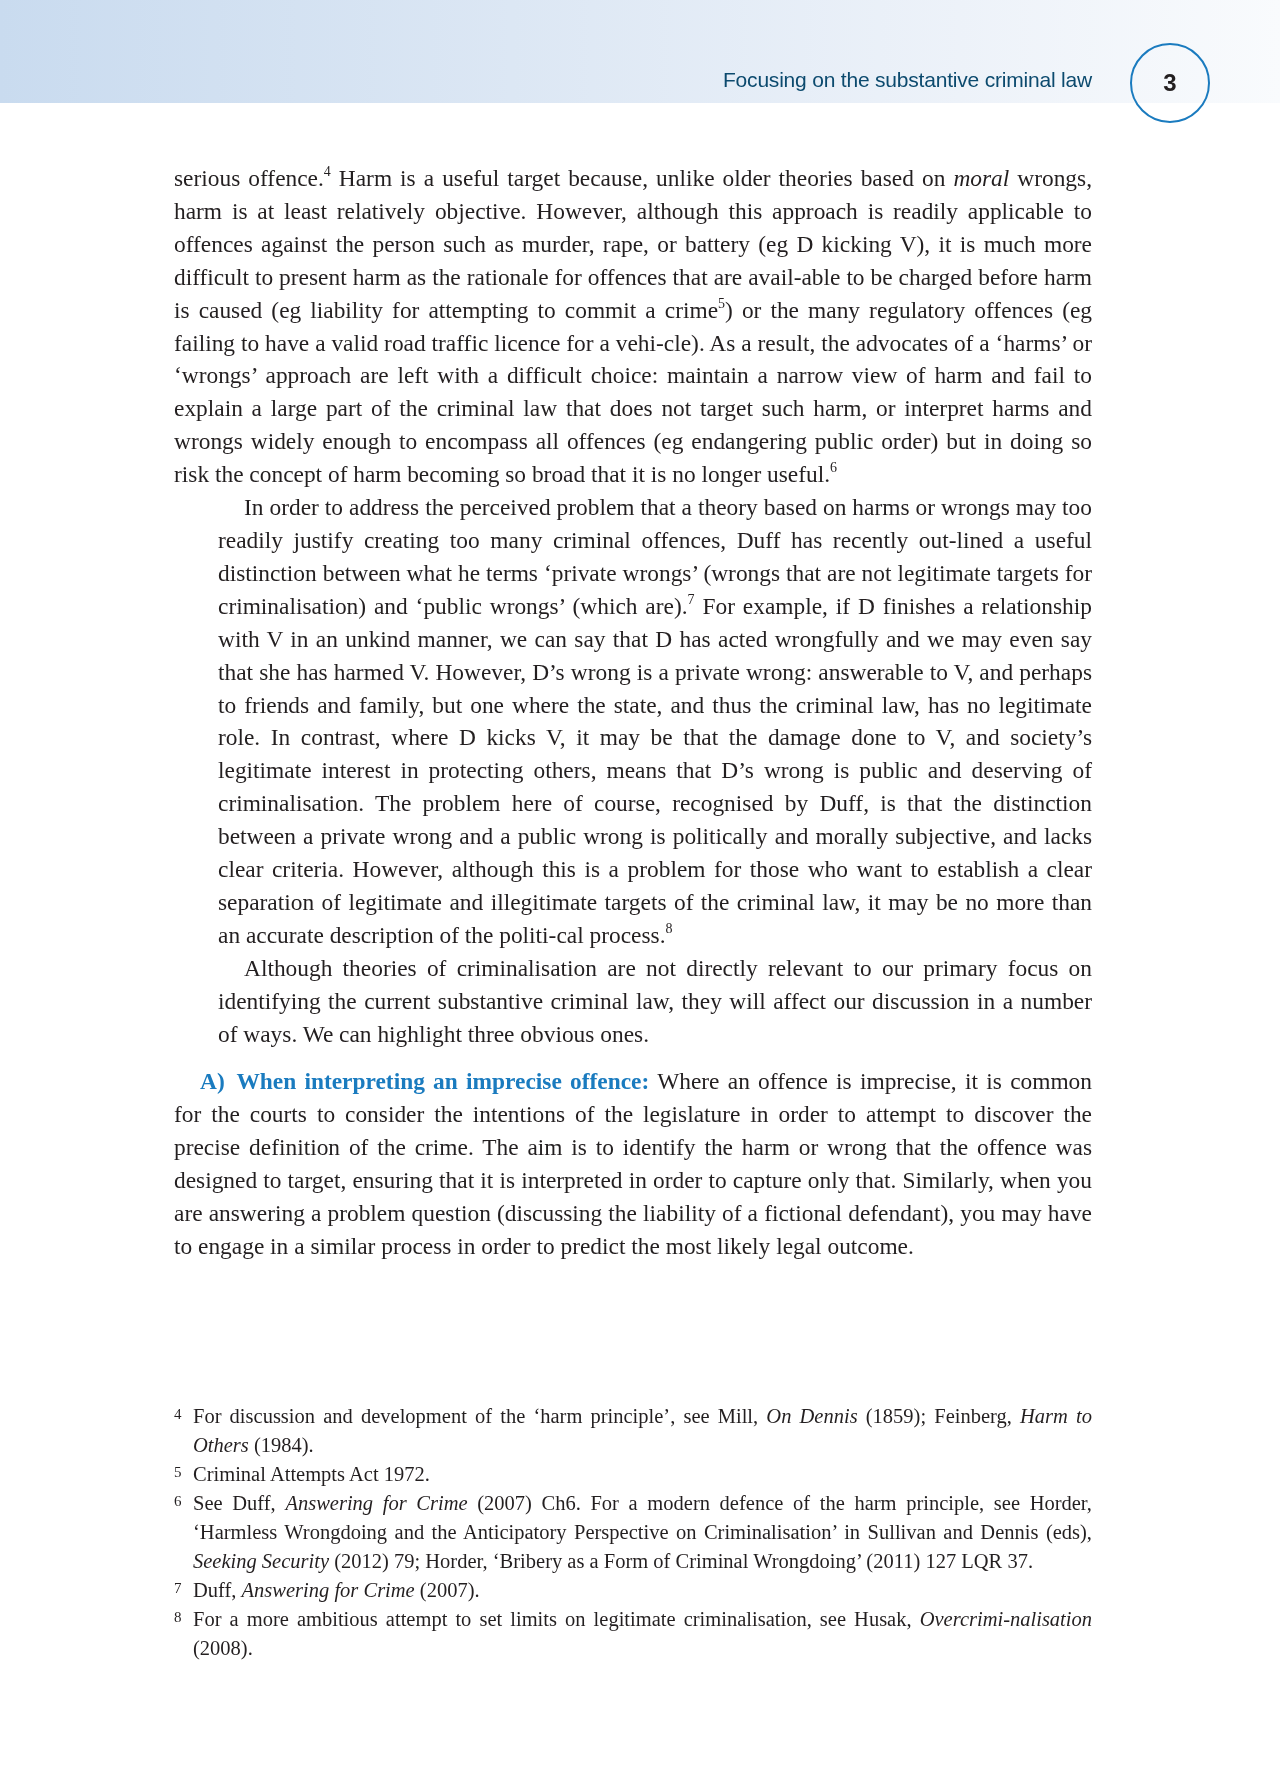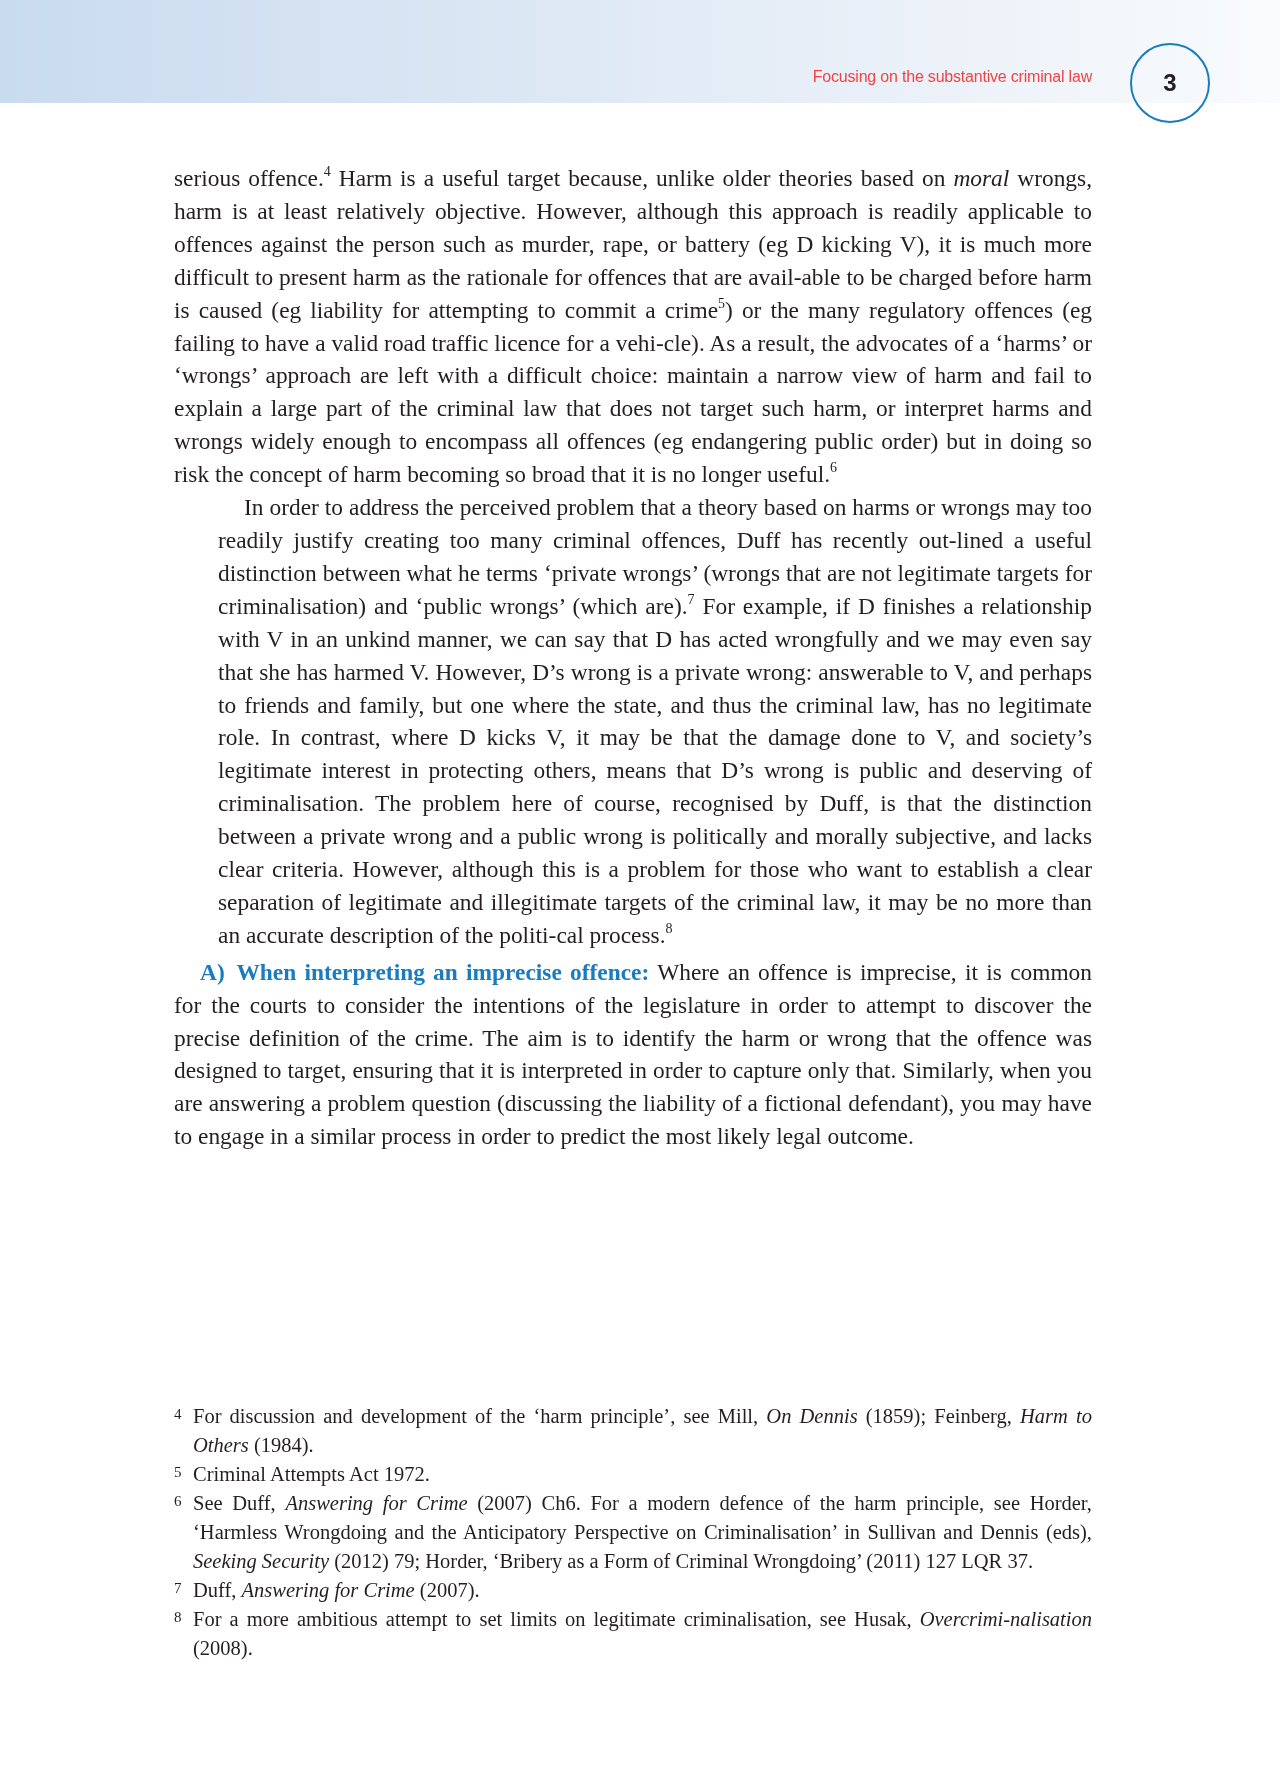--- a/index.html
+++ b/index.html
@@ -6,35 +6,35 @@
   body {
     width: 1280px; height: 1785px; background: #ffffff; position: relative; overflow: hidden;
     font-family: "Liberation Serif", "DejaVu Serif", serif; color: #231f20;
   }
   .header-band {
     position: absolute; left: 0; top: 0; width: 1280px; height: 103px;
     background: linear-gradient(to right, #c9dbef 0%, #dce7f4 40%, #edf2f9 75%, #f9fbfd 100%);
   }
   .running-head {
     position: absolute; right: 188px; top: 68px; font-family: "Liberation Sans", "DejaVu Sans", sans-serif;
-    font-size: 16px; color: #ef4444; letter-spacing: -0.2px;
+    font-size: 21px; color: #0c4a6e; letter-spacing: -0.2px;
   }
   .page-circle {
     position: absolute; left: 1130px; top: 43px; width: 80px; height: 80px; border: 2px solid #1a7bbf;
     border-radius: 50%; background: transparent; display: flex; align-items: center; justify-content: center;
     box-sizing: border-box;
   }
   .page-num { font-family: "Liberation Sans", "DejaVu Sans", sans-serif; font-weight: bold; font-size: 24px; color: #231f20; }
   .body-text {
     position: absolute; left: 174px; top: 162px; width: 918px;
     font-size: 23.4px; line-height: 32.9px; text-align: justify; hyphens: manual;
   }
   .body-text p { margin: 0; }
   .body-text p.indent { text-indent: 26px; margin-left: 44px; }
-  .body-text p.item { text-indent: 26px; margin-top: 4px; }
+  .body-text p.item { text-indent: 26px; margin-top: 15px; }
   .lead-blue { color: #1a7bbf; font-weight: bold; }
   sup { font-size: 14px; line-height: 0; vertical-align: 10px; }
   .footnotes {
     position: absolute; left: 174px; top: 1402px; width: 918px;
     font-size: 20.5px; line-height: 29px; text-align: justify;
   }
   .fn { position: relative; padding-left: 19px; }
   .fn-num { position: absolute; left: 0; top: -2px; font-size: 15px; }
   i { }
 </style>
@@ -47,20 +47,21 @@
   <span class="page-num">3</span>
 </div>
 
 <div class="body-text">
   <p>
     <span>serious offence.</span><sup>4</sup><span> Harm is a useful target because, unlike older theories based on </span><i>moral</i><span> wrongs, harm is at least relatively objective. However, although this approach is readily applicable to offences against the person such as murder, rape, or battery (eg D kicking V), it is much more difficult to present harm as the rationale for offences that are avail-able to be charged before harm is caused (eg liability for attempting to commit a crime</span><sup>5</sup><span>) or the many regulatory offences (eg failing to have a valid road traffic licence for a vehi-cle). As a result, the advocates of a ‘harms’ or ‘wrongs’ approach are left with a difficult choice: maintain a narrow view of harm and fail to explain a large part of the criminal law that does not target such harm, or interpret harms and wrongs widely enough to encompass all offences (eg endangering public order) but in doing so risk the concept of harm becoming so broad that it is no longer useful.</span><sup>6</sup>
   </p>
   <p class="indent">
     <span>In order to address the perceived problem that a theory based on harms or wrongs may too readily justify creating too many criminal offences, Duff has recently out-lined a useful distinction between what he terms ‘private wrongs’ (wrongs that are not legitimate targets for criminalisation) and ‘public wrongs’ (which are).</span><sup>7</sup><span> For example, if D finishes a relationship with V in an unkind manner, we can say that D has acted wrongfully and we may even say that she has harmed V. However, D’s wrong is a private wrong: answerable to V, and perhaps to friends and family, but one where the state, and thus the criminal law, has no legitimate role. In contrast, where D kicks V, it may be that the damage done to V, and society’s legitimate interest in protecting others, means that D’s wrong is public and deserving of criminalisation. The problem here of course, recognised by Duff, is that the distinction between a private wrong and a public wrong is politically and morally subjective, and lacks clear criteria. However, although this is a problem for those who want to establish a clear separation of legitimate and illegitimate targets of the criminal law, it may be no more than an accurate description of the politi-cal process.</span><sup>8</sup>
   </p>
+  <p class="indent">Although theories of criminalisation are not directly relevant to our primary focus on identifying the current substantive criminal law, they will affect our discussion in a number of ways. We can highlight three obvious ones.</p>
   <p class="item">
     <span class="lead-blue">A) When interpreting an imprecise offence:</span><span> Where an offence is imprecise, it is common for the courts to consider the intentions of the legislature in order to attempt to discover the precise definition of the crime. The aim is to identify the harm or wrong that the offence was designed to target, ensuring that it is interpreted in order to capture only that. Similarly, when you are answering a problem question (discussing the liability of a fictional defendant), you may have to engage in a similar process in order to predict the most likely legal outcome.</span>
   </p>
 </div>
 
 <div class="footnotes">
   <div class="fn">
     <span class="fn-num">4</span><span>For discussion and development of the ‘harm principle’, see Mill, </span><i>On Dennis</i><span> (1859); Feinberg, </span><i>Harm to Others</i><span> (1984).</span>
   </div>
   <div class="fn">

